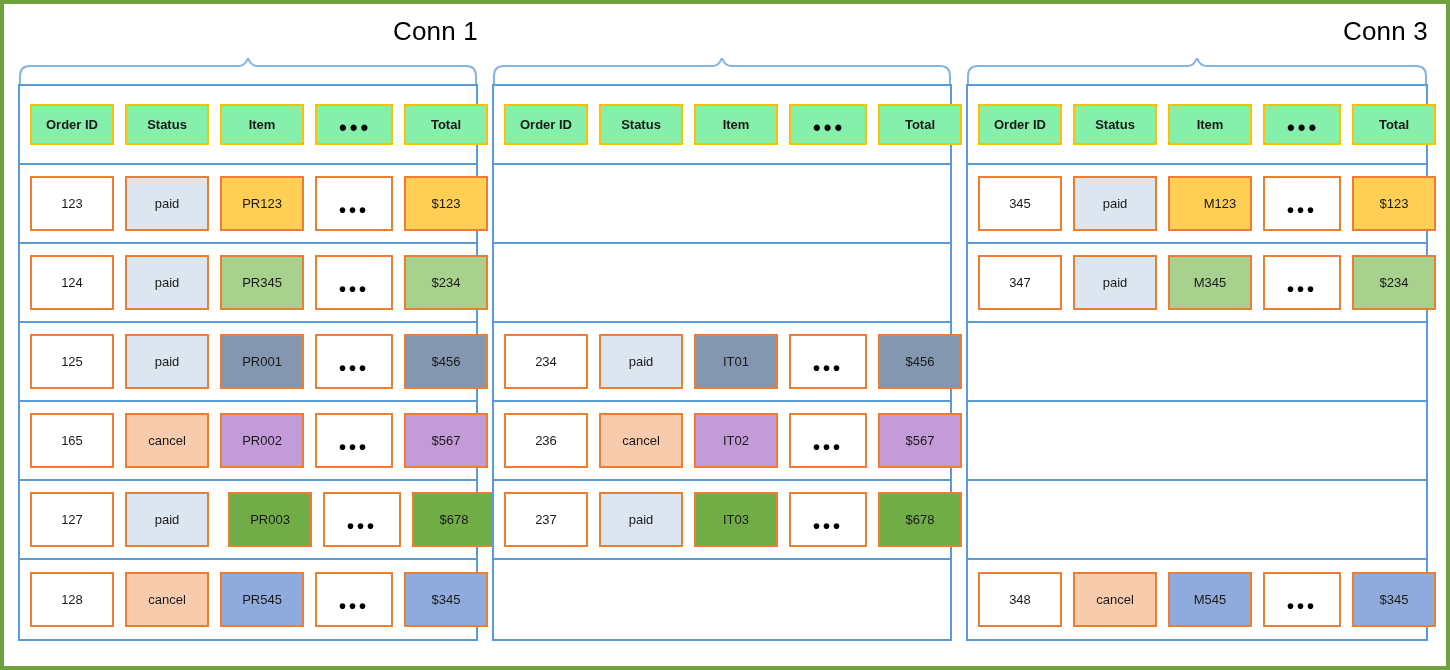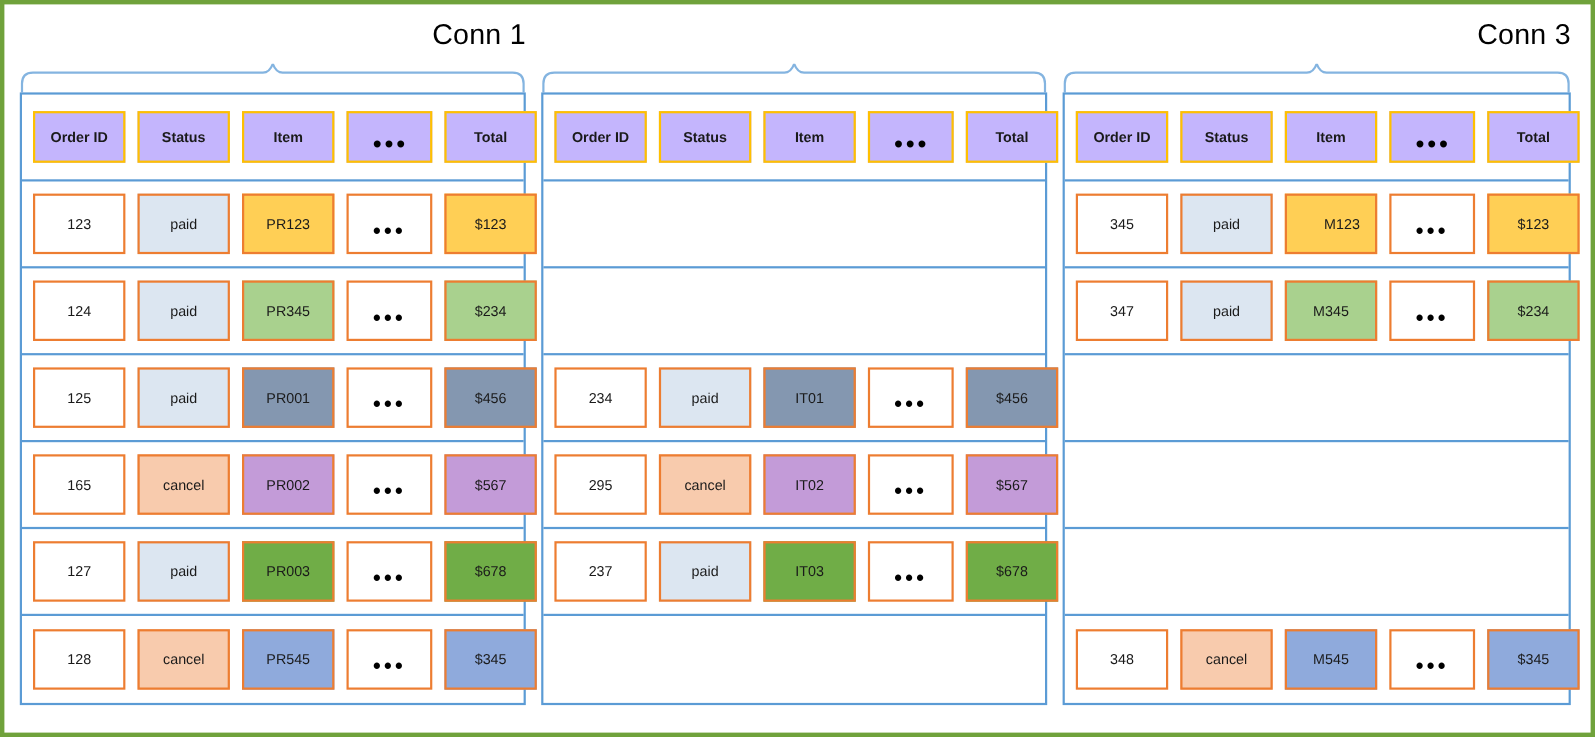--- a/index.html
+++ b/index.html
@@ -86,23 +86,23 @@
     color: #1a1a1a;
     border: 2px solid #ed7d31;
     background: #ffffff;
     margin-right: 11px;
     flex: 0 0 auto;
   }
   .cell:last-child { margin-right: 0; }
 
   .row.header .cell {
     border: 2px solid #ffc000;
-    background: #c4b5fd;
+    background: #86efac;
     font-weight: bold;
-    height: 47px;
+    height: 41px;
   }
 
   
   .c-order { width: 84px; }
   .c-status { width: 84px; }
   .c-item { width: 84px; }
   .c-dots { width: 78px; }
   .c-total { width: 84px; }
 
   
@@ -178,21 +178,21 @@
           <div class="cell c-status" style="background: rgb(248, 203, 173);">cancel</div>
           <div class="cell c-item" style="background: rgb(195, 155, 216);">PR002</div>
           <div class="cell c-dots dots">
             <span class="dots-glyph">•••</span>
           </div>
           <div class="cell c-total" style="background: rgb(195, 155, 216);">$567</div>
         </div>
         <div class="row">
           <div class="cell c-order">127</div>
           <div class="cell c-status" style="background: rgb(220, 230, 241);">paid</div>
-          <div class="cell c-item" style="background: rgb(112, 173, 71);">PR003</div>
+          <div class="cell c-item" style="background: rgb(112, 173, 71); margin-left: 8px;">PR003</div>
           <div class="cell c-dots dots">
             <span class="dots-glyph">•••</span>
           </div>
           <div class="cell c-total" style="background: rgb(112, 173, 71);">$678</div>
         </div>
         <div class="row">
           <div class="cell c-order">128</div>
           <div class="cell c-status" style="background: rgb(248, 203, 173);">cancel</div>
           <div class="cell c-item" style="background: rgb(143, 170, 220);">PR545</div>
           <div class="cell c-dots dots">
@@ -223,21 +223,21 @@
         <div class="row">
           <div class="cell c-order">234</div>
           <div class="cell c-status" style="background: rgb(220, 230, 241);">paid</div>
           <div class="cell c-item" style="background: rgb(132, 151, 176);">IT01</div>
           <div class="cell c-dots dots">
             <span class="dots-glyph">•••</span>
           </div>
           <div class="cell c-total" style="background: rgb(132, 151, 176);">$456</div>
         </div>
         <div class="row">
-          <div class="cell c-order">295</div>
+          <div class="cell c-order">236</div>
           <div class="cell c-status" style="background: rgb(248, 203, 173);">cancel</div>
           <div class="cell c-item" style="background: rgb(195, 155, 216);">IT02</div>
           <div class="cell c-dots dots">
             <span class="dots-glyph">•••</span>
           </div>
           <div class="cell c-total" style="background: rgb(195, 155, 216);">$567</div>
         </div>
         <div class="row">
           <div class="cell c-order">237</div>
           <div class="cell c-status" style="background: rgb(220, 230, 241);">paid</div>

